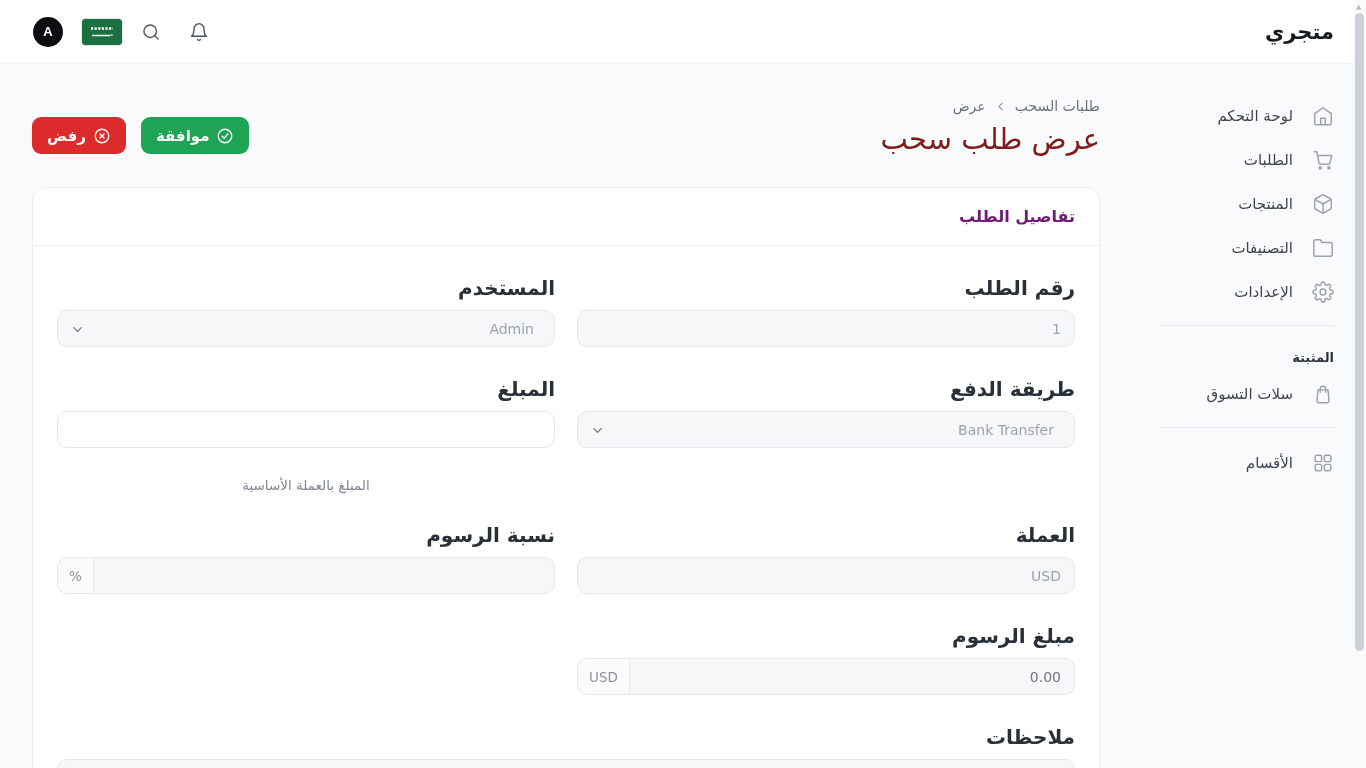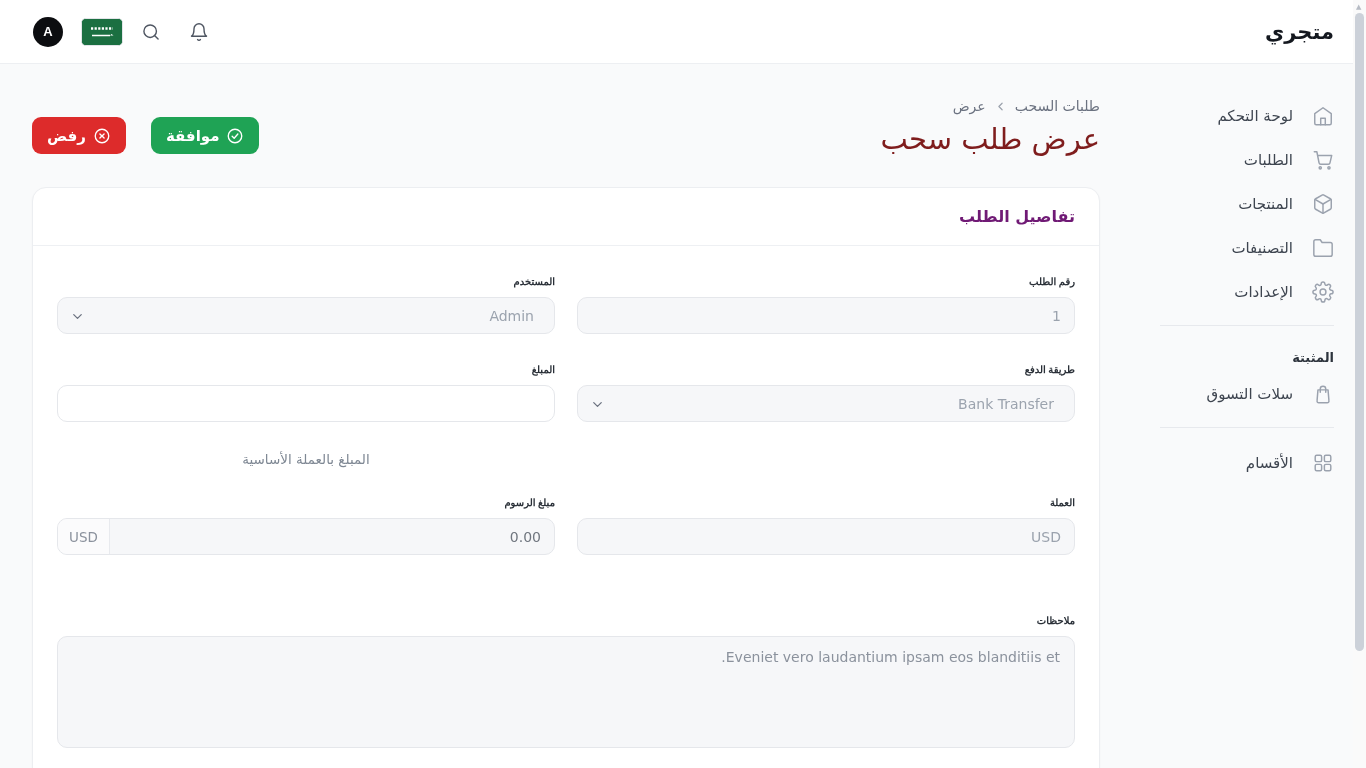--- a/index.html
+++ b/index.html
@@ -48,33 +48,33 @@
   .breadcrumb .crumb { cursor:pointer; }
   .bc-chevron { width:13px; height:13px; color:#9aa1ac; }
   .page-title { font-size:29px; font-weight:400; color:#7f1d1d; line-height:1.15; }
   .head-actions { margin-right:auto; display:flex; gap:15px; align-items:center; padding-bottom:2px; }
   .btn {
     display:flex; align-items:center; gap:7px; height:37px; padding:0 15px;
     border:none; border-radius:9px; color:#fff; font-size:15px; font-weight:600;
     font-family:"DejaVu Sans", sans-serif; cursor:pointer;
   }
   .btn .b-icon { width:18px; height:18px; }
-  .btn-approve { background:#1fa355;margin-left:10px; }
+  .btn-approve { background:#1fa355; }
   .btn-reject  { background:#dd2b2b; }
   
   .card {
     margin-top:31px; background:#fff; border:1px solid #eceef1; border-radius:14px;
     box-shadow:0 1px 2px rgba(16,24,40,.04); overflow:hidden;
   }
   .card-header { padding:19px 24px; border-bottom:1px solid #eef0f3; }
   .card-header h2 { font-size:16px; font-weight:700; color:#701a75; }
   .card-body { padding:30px 24px 34px; }
   .form-grid { display:grid; grid-template-columns:1fr 1fr; column-gap:22px; row-gap:30px; }
   .full { grid-column:1 / -1; }
-  .f-label { display:block; font-size:10px; font-weight:600; color:#2a3038; margin-bottom:10px;font-family:Liberation Serif, serif; }
+  .f-label { display:block; font-size:20px; font-weight:600; color:#2a3038; margin-bottom:10px; }
   .f-input {
     width:100%; height:37px; border:1px solid #e5e7eb; border-radius:10px;
     background:#fff; padding:0 13px; font-size:14px; color:#30353e; text-align:right;
     font-family:"DejaVu Sans", sans-serif; outline:none;
   }
   .f-input::placeholder { color:#9ba3ae; }
   .is-disabled { background:#f6f7f9; color:#9ba3ae; }
   .f-help { margin-top:29px; font-size:13.5px; color:#7f8894; text-align:center; }
   
   .f-select { position:relative; display:flex; align-items:center; height:37px; border:1px solid #e5e7eb;
@@ -263,20 +263,27 @@
           <div>
             <label class="f-label">المبلغ</label>
             <input class="f-input" value="" style="">
             <div class="f-help">المبلغ بالعملة الأساسية</div>
           </div>
 
           <div>
             <label class="f-label">العملة</label>
             <input class="f-input is-disabled" readonly="" value="USD" style="">
           </div>
+          <div>
+            <label class="f-label">نسبة الرسوم</label>
+            <div class="f-group">
+              <input class="g-input" readonly="" value="" style="">
+              <span class="g-addon">%</span>
+            </div>
+          </div>
 
           <div>
             <label class="f-label">مبلغ الرسوم</label>
             <div class="f-group">
               <input class="g-input" readonly="" value="0.00" style="">
               <span class="g-addon">USD</span>
             </div>
           </div>
           <div></div>
 

